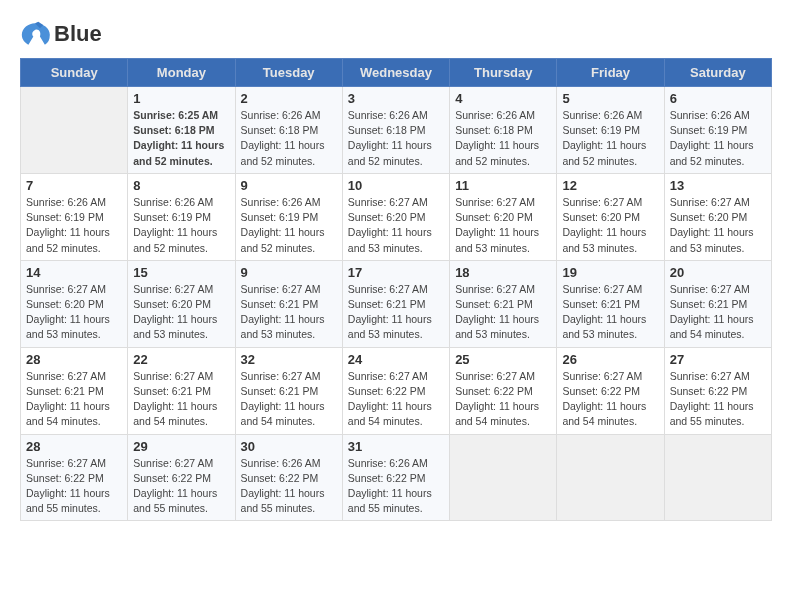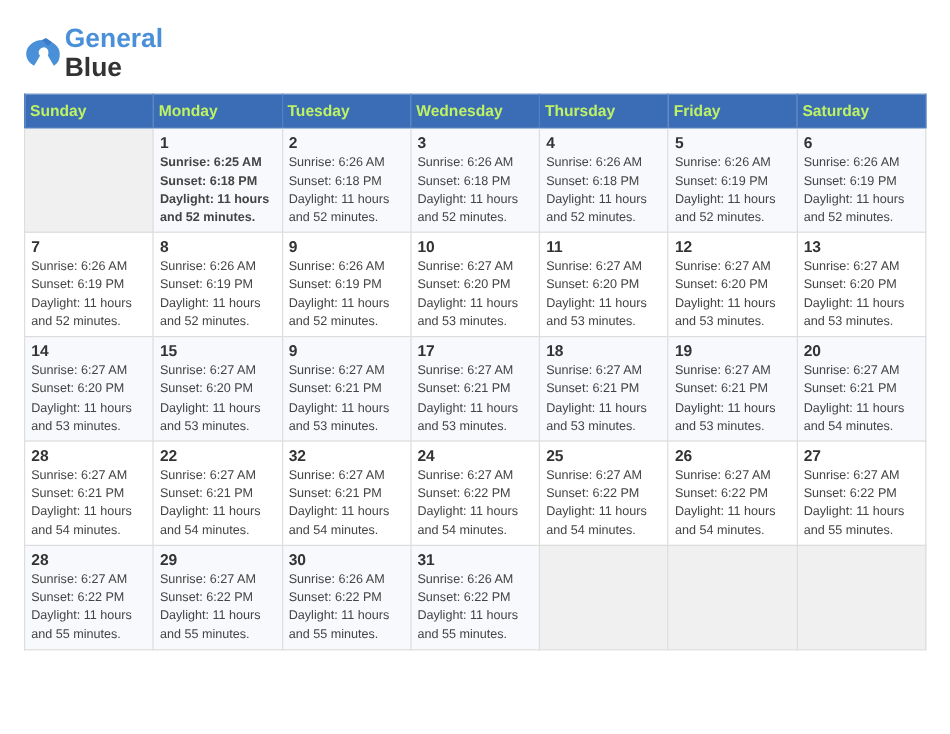--- a/index.html
+++ b/index.html
@@ -48,23 +48,23 @@
       color: #555;
       margin-top: 2px;
     }
     table {
       width: 100%;
       border-collapse: collapse;
       font-size: 11px;
     }
     thead tr th {
       background-color: #3a6db5;
-      color: #bef264;
+      color: #e5e5e5;
       padding: 6px 4px;
-      text-align: left;
+      text-align: center;
       font-size: 13px;
       font-weight: bold;
       border: 1px solid #5580c0;
     }
     tbody tr td {
       border: 1px solid #ddd;
       vertical-align: top;
       padding: 4px 5px;
       min-height: 70px;
       width: 14.28%;
@@ -94,21 +94,20 @@
 </head>
 <body>
 
 <div class="header">
   <div class="logo">
     <svg class="logo-bird" viewBox="0 0 36 34" xmlns="http://www.w3.org/2000/svg">
       <path d="M18 4 C10 4 2 10 2 18 C2 24 6 28 10 30 L16 20 C14 18 14 14 18 12 C22 10 26 14 24 20 L30 30 C34 28 36 24 36 18 C36 10 28 4 18 4Z" fill="#4a90d9"></path>
       <path d="M18 4 L22 2 L28 6 L24 10 C22 8 20 6 18 4Z" fill="#3a7bc8"></path>
     </svg>
     <div>
-      <div class="logo-text"><span>General</span></div>
       <div class="logo-text"><span style="color:#333">Blue</span></div>
     </div>
   </div>
   <div class="title-block">
     <div class="main-title"></div>
     <div class="subtitle"></div>
   </div>
 </div>
 
 <table>

